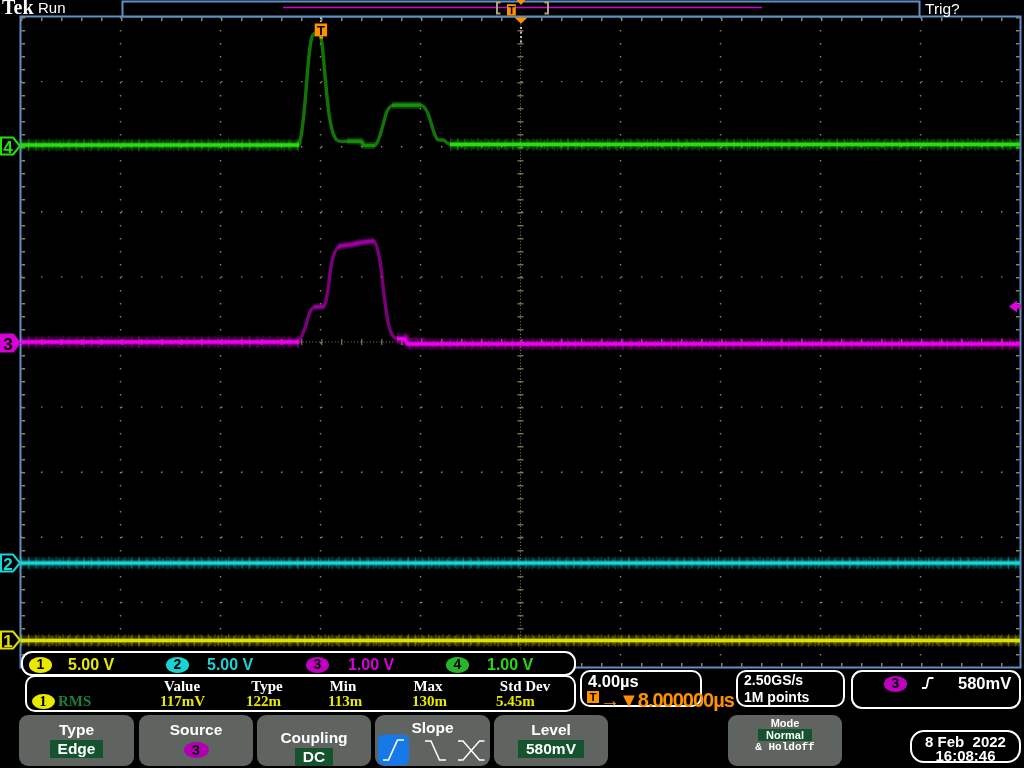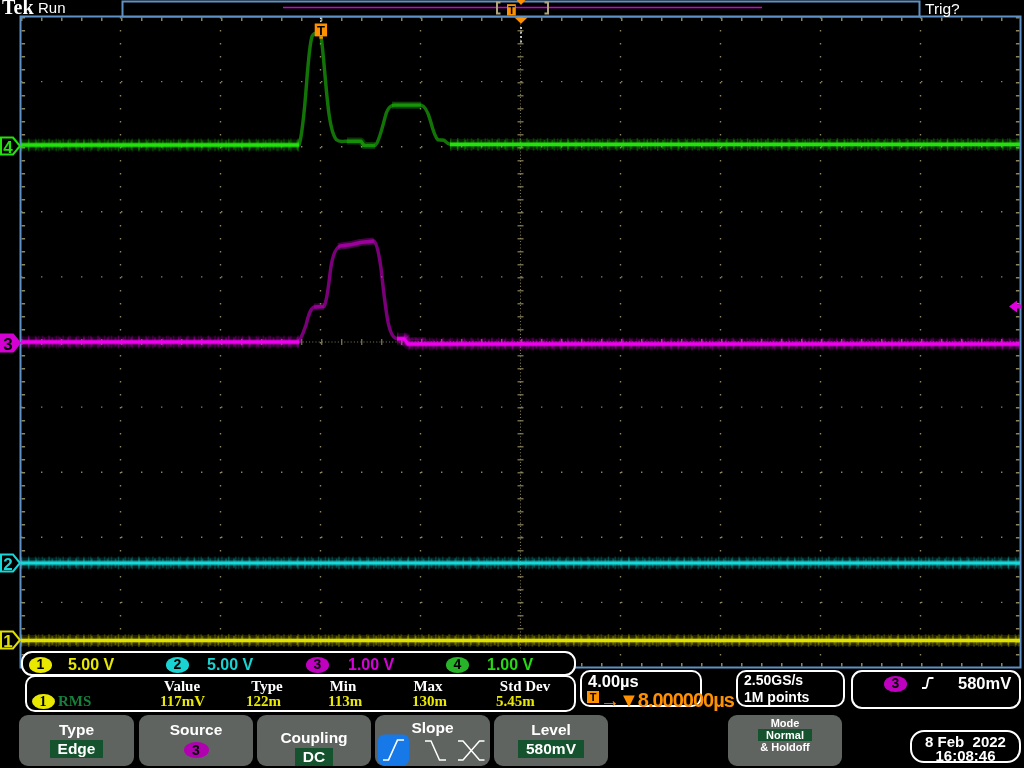--- a/index.html
+++ b/index.html
@@ -229,20 +229,20 @@
     <path d="M81,26 h5 l16.5,-19 h5" fill="none" stroke="#fff" stroke-width="1.5"></path>
   </svg>
 </div>
 <div class="btn" style="left:494px;width:114px;">
   <div style="margin-top:6px;">Level</div>
   <div style="margin-top:1px;"><span class="chip">580mV</span></div>
 </div>
 <div class="btn" style="left:728px;width:114px;font-size:11px;">
   <div style="margin-top:2px;">Mode</div>
   <div style="margin-top:0px;"><span class="chip">Normal</span></div>
-  <div style="margin-top:0px;">&amp; Holdoff</div>
+  <div style="margin-top:0px;font-family:Liberation Mono, monospace;">&amp; Holdoff</div>
 </div>
 
 <div class="wbox" style="left:910px;top:730px;width:111px;height:33px;border-radius:14px;color:#fff;font-weight:bold;font-size:15px;text-align:center;line-height:14.5px;">
   <div style="margin-top:2.5px;">8 Feb&nbsp; 2022</div>
   <div>16:08:46</div>
 </div>
 </div>
 
 </body></html>

